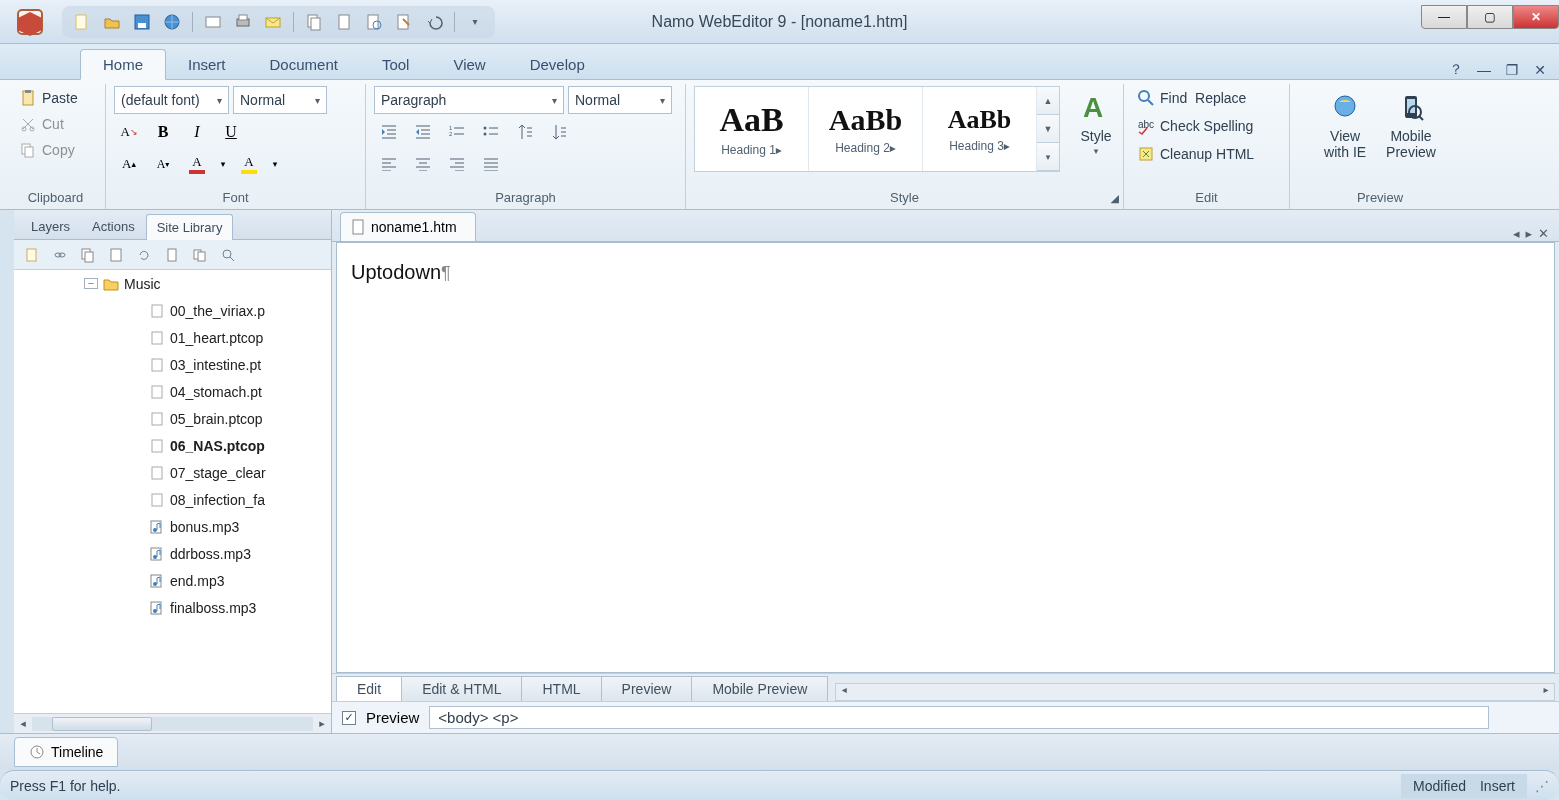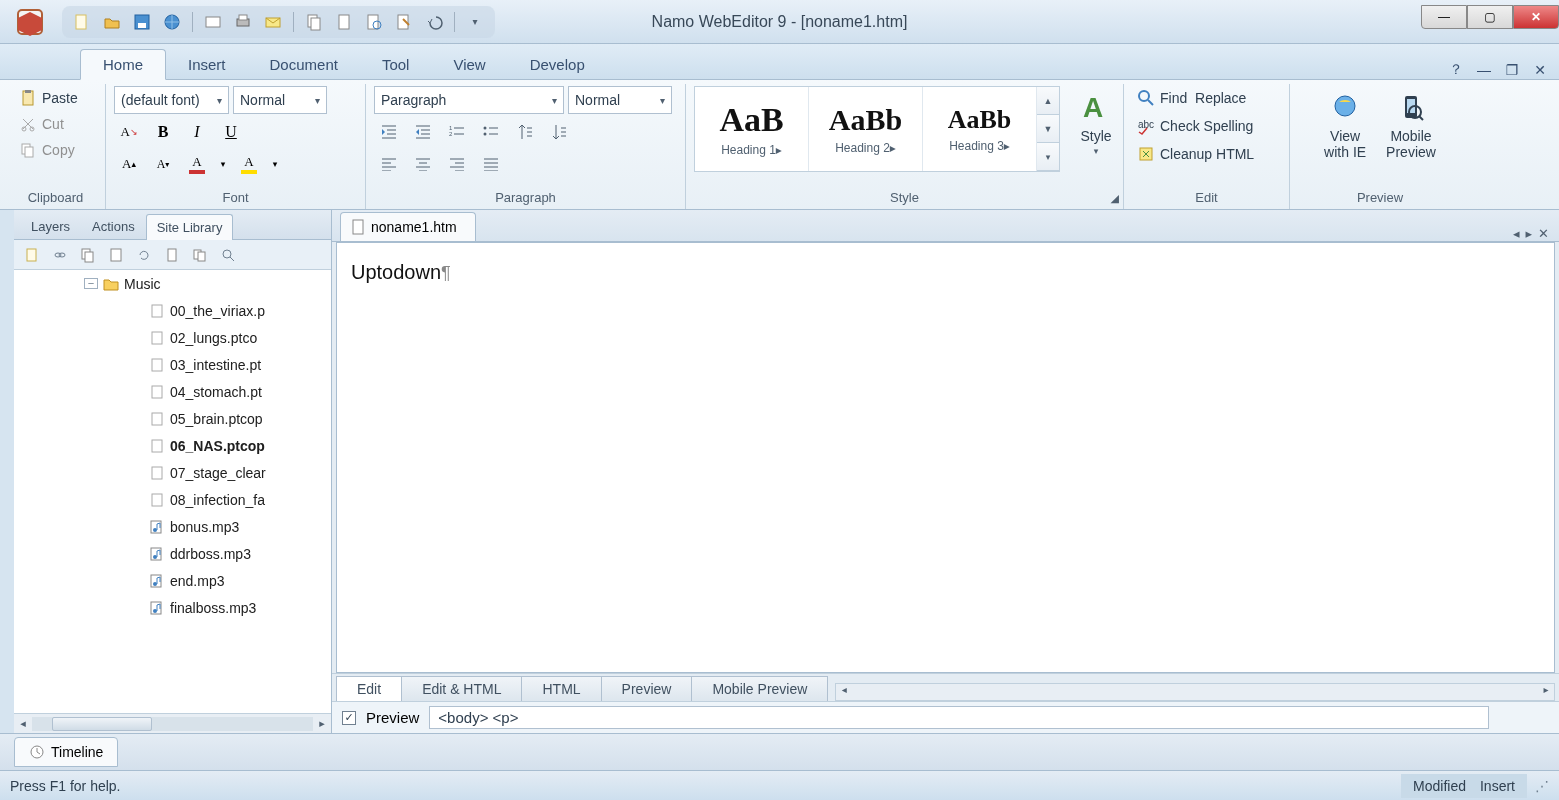--- a/index.html
+++ b/index.html
@@ -84,21 +84,21 @@
 .em-tab { padding:4px 20px; font-size:14px; color:#405060; background:linear-gradient(#f0f4f8,#dde6ee); border:1px solid #b0c0d0; border-bottom:none; margin-right:-1px; }
 .em-tab.active { background:#fff; }
 .em-scroll { flex:1; background:#e8eef4; height:18px; margin-left:8px; margin-right:4px; position:relative; border:1px solid #c0d0dd; display:flex; }
 .preview-bar { height:32px; display:flex; align-items:center; background:#eef4f9; border-top:1px solid #c0d0dd; padding: 0 10px; gap:10px; }
 .preview-bar .chk { width:14px; height:14px; border:1px solid #708090; background:#fff; display:inline-flex; align-items:center; justify-content:center; font-size:11px; color:#304050; }
 .breadcrumb { background:#fff; border:1px solid #b0c0d0; padding:2px 8px; font-size:15px; color:#304050; flex:1; max-width:1060px; }
 
 
 .timeline-bar { height:37px; background:linear-gradient(#e4ecf4,#d4e0ec); border-top:1px solid #a8bdd0; display:flex; align-items:center; padding-left:14px; }
 .timeline-tab { padding:6px 14px; background:#f8fafc; border:1px solid #a8bdd0; border-radius:4px 4px 0 0; font-size:14px; display:flex; align-items:center; gap:6px; }
-.status-bar { height:30px; background:linear-gradient(#e4ecf4,#cddfee); display:flex; align-items:center; padding:0 10px; font-size:14px; color:#304050; border-top:1px solid #a8bdd0; }
+.status-bar { height:30px; background:linear-gradient(#e4ecf4,#cddfee); display:flex; align-items:center; padding:0 10px; font-size:14px; color:#304050; border-top:1px solid #a8bdd0;border-radius:14px; }
 .status-bar .right { margin-left:auto; display:flex; gap:14px; background:#c8dae8; padding:4px 12px; }
 
 svg { display:block; }
 .color-A-box { width:16px; height:4px; display:block; }
 </style>
 </head>
 <body>
 
 <div class="titlebar">
   <div class="app-icon">
@@ -523,21 +523,21 @@
               </svg>
             </span>
             <span class="flabel">00_the_viriax.p</span>
           </div>
           <div class="tree-node" style="padding-left: 134px;">
             <span class="ficon">
               <svg width="16" height="16">
                 <rect x="3" y="2" width="10" height="12" fill="#fff" stroke="#aaa"></rect>
               </svg>
             </span>
-            <span class="flabel">02_lungs.ptco</span>
+            <span class="flabel">01_heart.ptcop</span>
           </div>
           <div class="tree-node" style="padding-left: 134px;">
             <span class="ficon">
               <svg width="16" height="16">
                 <rect x="3" y="2" width="10" height="12" fill="#fff" stroke="#aaa"></rect>
               </svg>
             </span>
             <span class="flabel">03_intestine.pt</span>
           </div>
           <div class="tree-node" style="padding-left: 134px;">

